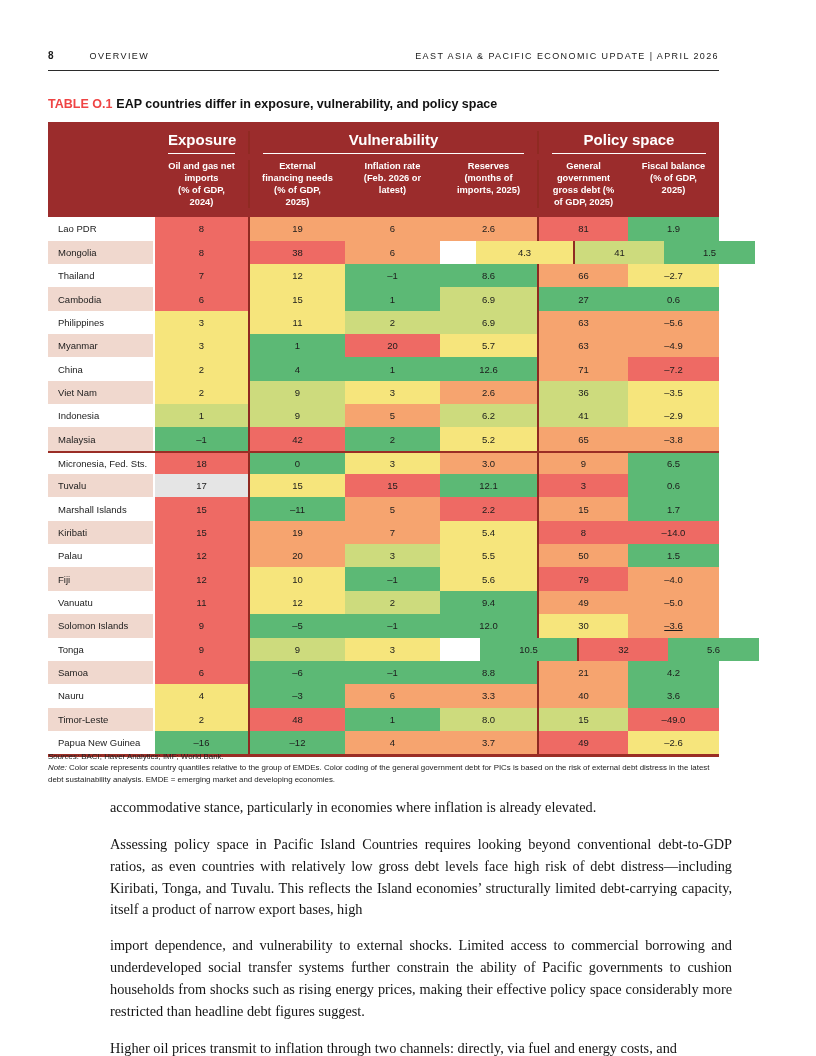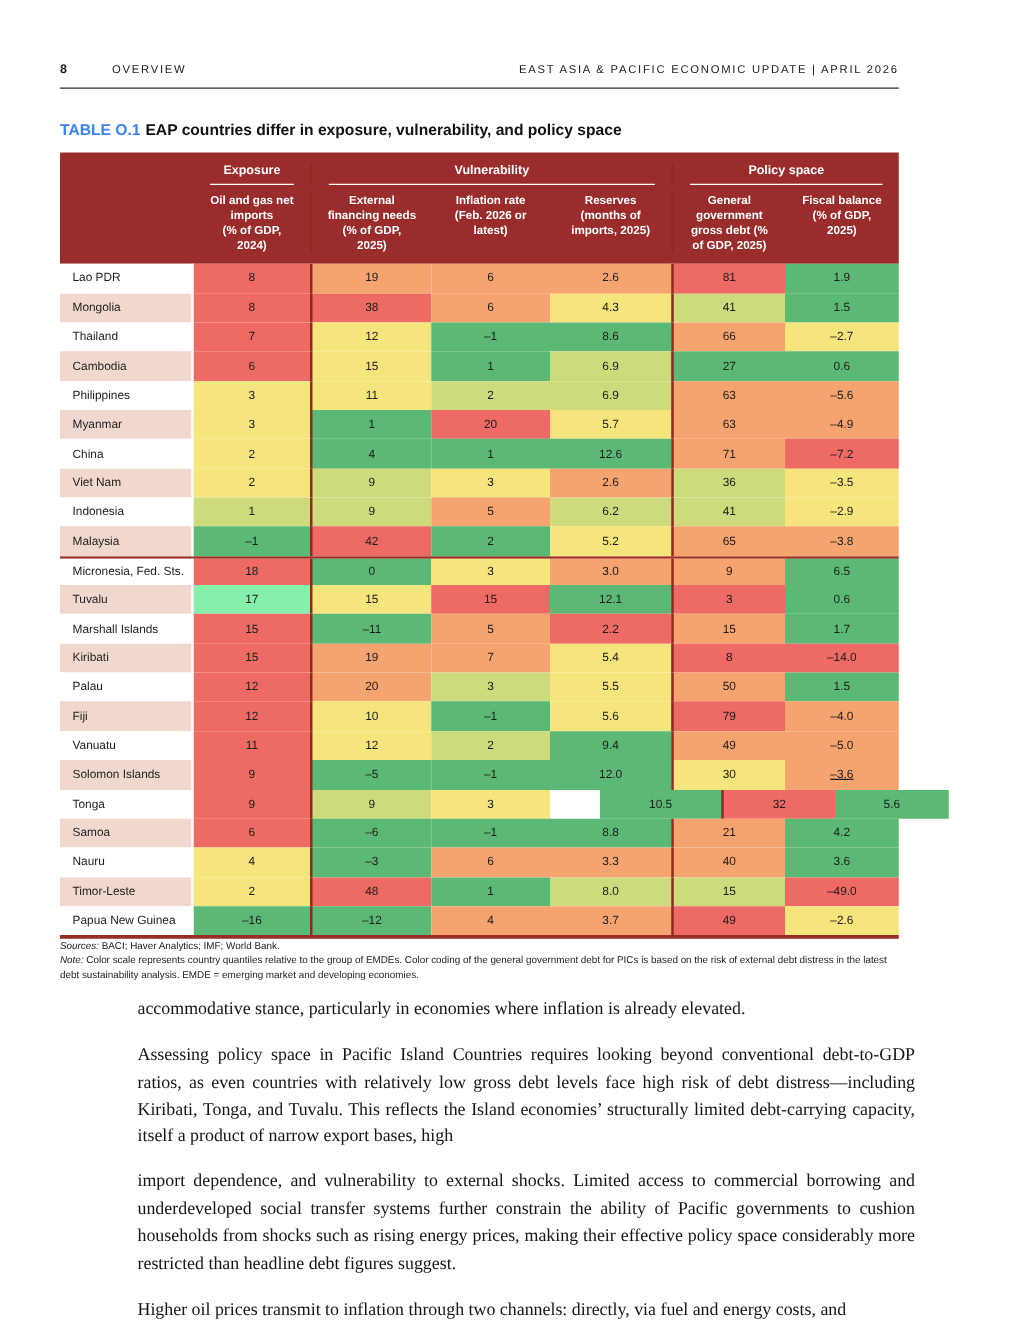--- a/index.html
+++ b/index.html
@@ -14,34 +14,34 @@
   .pheader{
     position:absolute;left:48px;top:50px;width:671px;
     display:flex;justify-content:space-between;align-items:baseline;
     border-bottom:1.5px solid #2b2b2b;padding-bottom:9px;
     font-size:9px;letter-spacing:1.4px;color:#1a1a1a;
   }
   .pnum{font-weight:bold;font-size:10px;letter-spacing:0;margin-right:36px;}
 
   
   .tbl-title{position:absolute;left:48px;top:97px;font-size:12.5px;font-weight:bold;color:#111;}
-  .tbl-title .red{color:#3b82f6;margin-right:4px;}
+  .tbl-title .red{color:#ef4444;margin-right:4px;}
 
   
   .tbl{position:absolute;left:48px;top:122px;width:671px;}
   .c0{width:107px;}.c1{width:93px;}.c2{width:97px;}.c3{width:95px;}
   .c4{width:97px;}.c5{width:91px;}.c6{width:91px;}
   .g0{width:107px;}.g1{width:93px;}.g2{width:289px;}.g3{width:182px;}
   .cell,.hcell,.gcell{box-sizing:border-box;flex-shrink:0;}
 
   .thead{background:#9B2C2C;color:#fff;}
   .grow{display:flex;padding-top:9px;}
   .gcell{text-align:center;}
   .gline{display:block;margin:0 13px;padding-bottom:5px;border-bottom:1px solid #ffffff;
-         font-weight:bold;font-size:10px;}
+         font-weight:bold;font-size:15px;}
   .hrow{display:flex;padding-top:6px;padding-bottom:9px;}
   .hcell{font-weight:bold;font-size:9.3px;line-height:1.3;text-align:center;
          white-space:pre-line;padding:0 3px;}
   .bl{border-left:2px solid #8F2A22;}
 
   .tbody{border-bottom:3px solid #9A2D25;}
   .drow{display:flex;height:23.35px;box-sizing:border-box;}
   .drow.gstart{border-top:2.5px solid #9A2D25;}
   .cell{display:flex;align-items:center;justify-content:center;
         font-size:9.5px;color:#1c1c1c;}
@@ -125,21 +125,21 @@
           <div class="cell c3" style="background: rgb(246, 164, 111);">6</div>
           <div class="cell c4" style="background: rgb(246, 164, 111);">2.6</div>
           <div class="cell c5 bl" style="background: rgb(238, 106, 100);">81</div>
           <div class="cell c6" style="background: rgb(92, 185, 117);">1.9</div>
         </div>
         <div class="drow stripe">
           <div class="cell country c0">Mongolia</div>
           <div class="cell c1" style="background: rgb(238, 106, 100);">8</div>
           <div class="cell c2 bl" style="background: rgb(238, 106, 100);">38</div>
           <div class="cell c3" style="background: rgb(246, 164, 111);">6</div>
-          <div class="cell c4" style="background: rgb(246, 229, 124);">4.3</div>
+          <div class="cell c4" style="background: rgb(246, 229, 124); margin-left: 36px;">4.3</div>
           <div class="cell c5 bl" style="background: rgb(205, 219, 125);">41</div>
           <div class="cell c6" style="background: rgb(92, 185, 117);">1.5</div>
         </div>
         <div class="drow">
           <div class="cell country c0">Thailand</div>
           <div class="cell c1" style="background: rgb(238, 106, 100);">7</div>
           <div class="cell c2 bl" style="background: rgb(246, 229, 124);">12</div>
           <div class="cell c3" style="background: rgb(92, 185, 117);">–1</div>
           <div class="cell c4" style="background: rgb(92, 185, 117);">8.6</div>
           <div class="cell c5 bl" style="background: rgb(246, 164, 111);">66</div>
@@ -212,21 +212,21 @@
           <div class="cell country c0">Micronesia, Fed. Sts.</div>
           <div class="cell c1" style="background: rgb(238, 106, 100);">18</div>
           <div class="cell c2 bl" style="background: rgb(92, 185, 117);">0</div>
           <div class="cell c3" style="background: rgb(246, 229, 124);">3</div>
           <div class="cell c4" style="background: rgb(246, 164, 111);">3.0</div>
           <div class="cell c5 bl" style="background: rgb(246, 164, 111);">9</div>
           <div class="cell c6" style="background: rgb(92, 185, 117);">6.5</div>
         </div>
         <div class="drow stripe">
           <div class="cell country c0">Tuvalu</div>
-          <div class="cell c1" style="background: #86efac;">17</div>
+          <div class="cell c1" style="background: #e5e5e5;">17</div>
           <div class="cell c2 bl" style="background: rgb(246, 229, 124);">15</div>
           <div class="cell c3" style="background: rgb(238, 106, 100);">15</div>
           <div class="cell c4" style="background: rgb(92, 185, 117);">12.1</div>
           <div class="cell c5 bl" style="background: rgb(238, 106, 100);">3</div>
           <div class="cell c6" style="background: rgb(92, 185, 117);">0.6</div>
         </div>
         <div class="drow">
           <div class="cell country c0">Marshall Islands</div>
           <div class="cell c1" style="background: rgb(238, 106, 100);">15</div>
           <div class="cell c2 bl" style="background: rgb(92, 185, 117);">–11</div>

